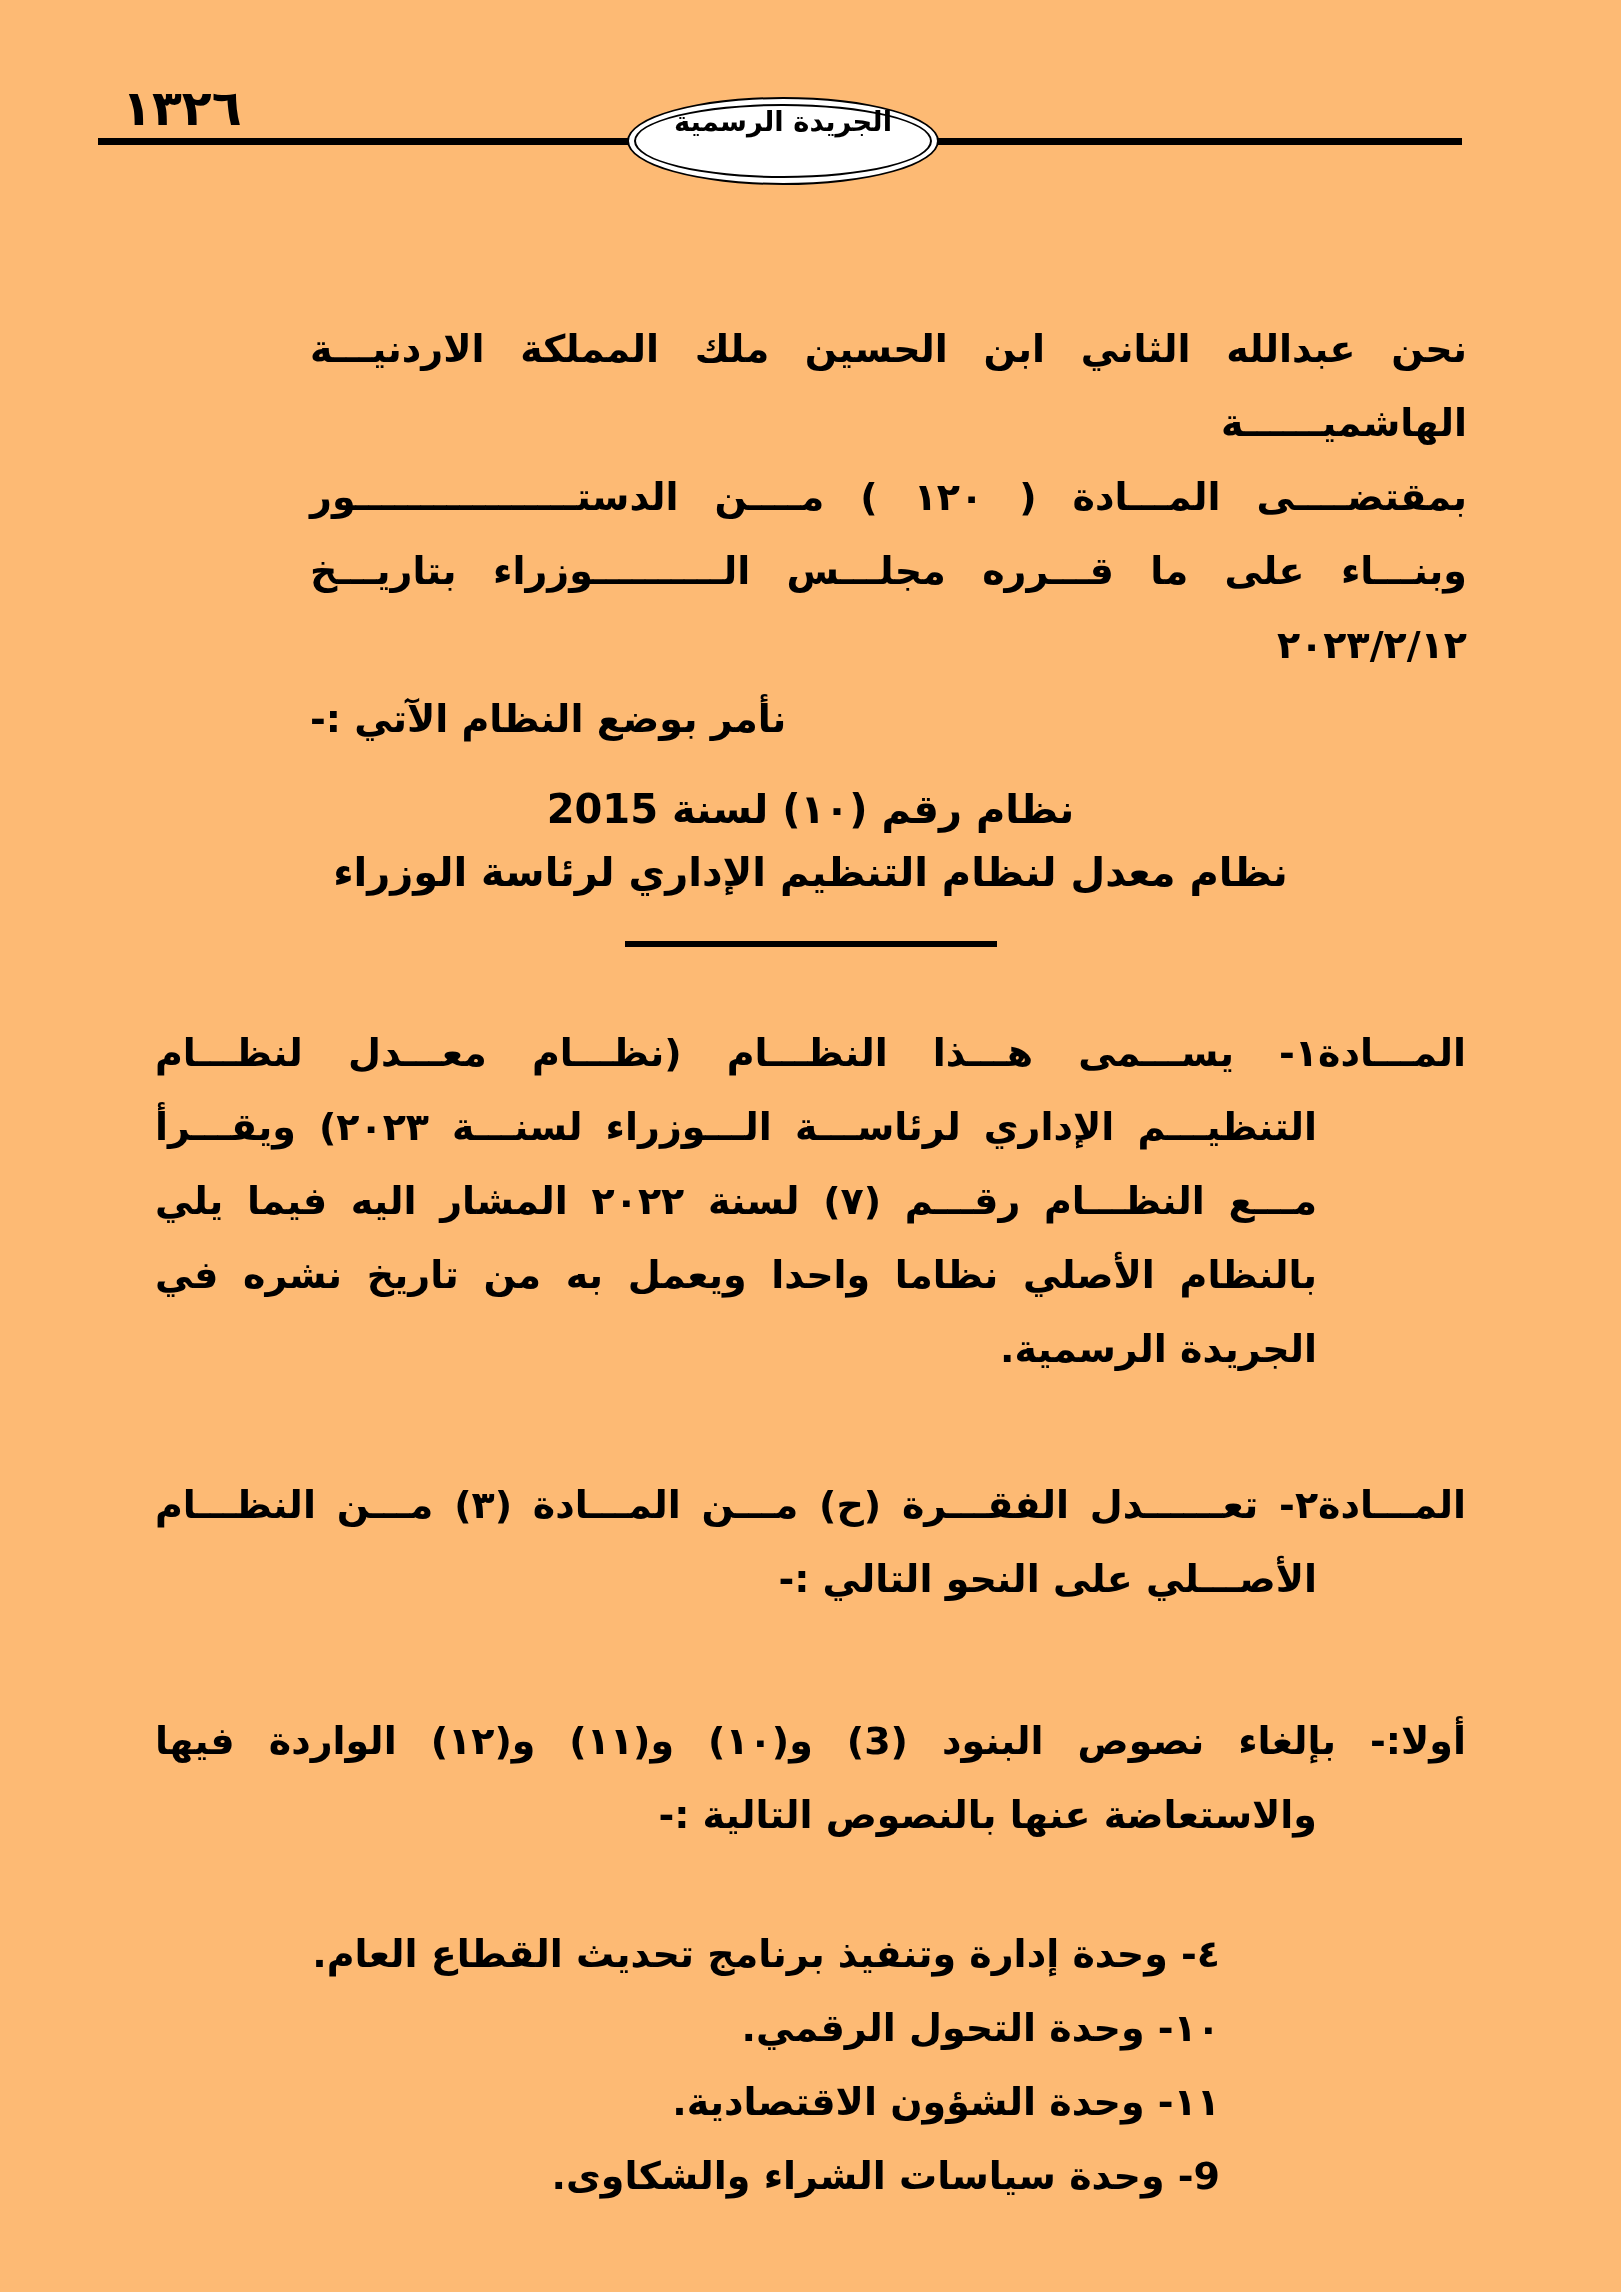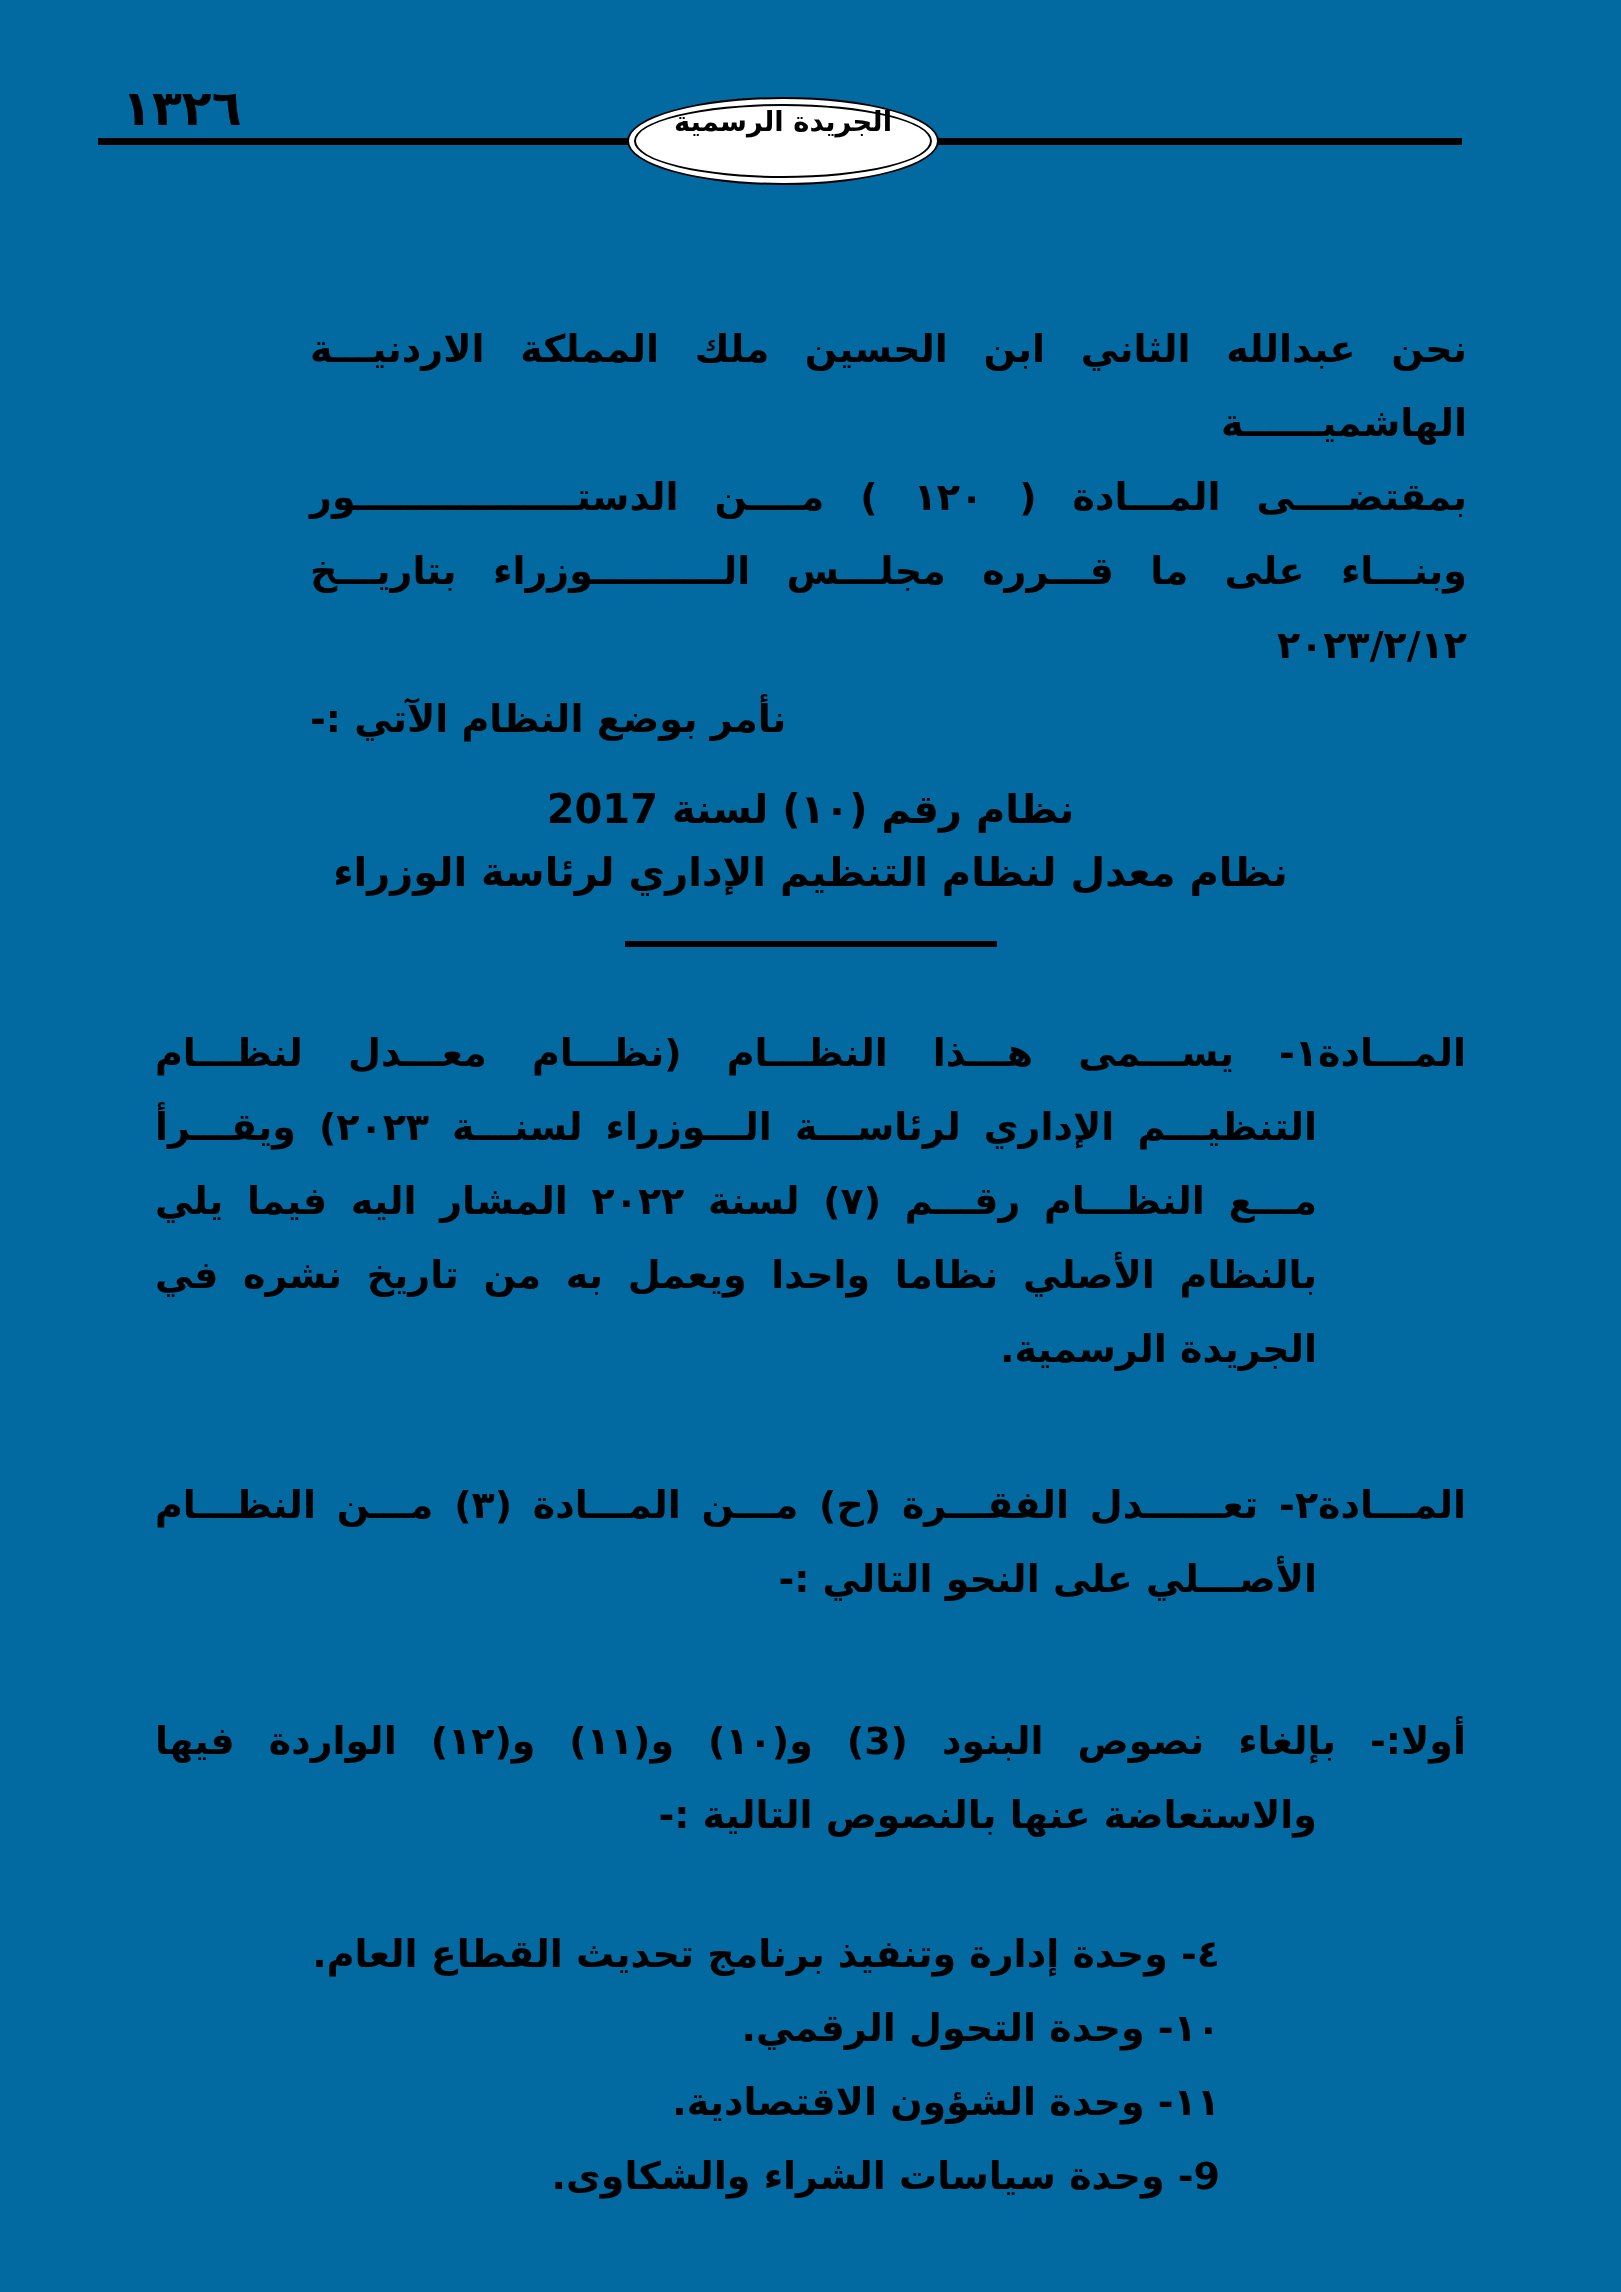--- a/index.html
+++ b/index.html
@@ -1,20 +1,20 @@
 <!DOCTYPE html>
 <html lang="ar"><head>
 <meta charset="utf-8">
 <style>
   * { box-sizing: border-box; }
   html, body { margin: 0; padding: 0; background: #ffffff; }
   .page {
     width: 1621px; height: 2293px;
     position: relative; overflow: hidden;
-    background: #0369a1; color: #000;
+    background: #fdba74; color: #000;
     font-family: "DejaVu Sans", "Liberation Sans", sans-serif;
     font-weight: 700;
   }
   
   .header { position: absolute; top: 0; left: 0; right: 0; height: 206px; }
   .page-number {
     position: absolute; top: 80px; left: 122px;
     font-size: 49px; letter-spacing: 2.9px; direction: ltr;
   }
   .rule {
@@ -73,21 +73,21 @@
   <div class="content">
 
     <div class="preamble">
       <p class="p-line stretch">نحن عبدالله الثاني ابن الحسين ملك المملكة الاردنيـــة الهاشميــــــة</p>
       <p class="p-line stretch">بمقتضــــى المـــادة ( ١٢٠ ) مــــن الدستـــــــــــــــــور</p>
       <p class="p-line stretch">وبنـــاء على ما قـــرره مجلـــس الــــــــــوزراء بتاريـــخ ٢٠٢٣/٢/١٢</p>
       <p class="p-line">نأمر بوضع النظام الآتي :-</p>
     </div>
 
     <div class="title-block">
-      <p class="title-line">نظام رقم (١٠) لسنة 2017</p>
+      <p class="title-line">نظام رقم (١٠) لسنة 2015</p>
       <p class="title-line">نظام معدل لنظام التنظيم الإداري لرئاسة الوزراء</p>
       <div class="title-rule"></div>
     </div>
 
     <p class="hang article-1"><span>المـــادة١-</span> <span>يســـمى هـــذا النظـــام (نظـــام معـــدل لنظـــام التنظيـــم الإداري لرئاســـة الـــوزراء لسنـــة ٢٠٢٣) ويقـــرأ مـــع النظـــام رقـــم (٧) لسنة ٢٠٢٢ المشار اليه فيما يلي بالنظام الأصلي نظاما واحدا ويعمل به من تاريخ نشره في الجريدة الرسمية.</span></p>
 
     <p class="hang article-2"><span>المـــادة٢-</span> <span>تعــــــدل الفقـــرة (ح) مـــن المـــادة (٣) مـــن النظـــام الأصـــلي على النحو التالي :-</span></p>
 
     <p class="hang clause-1">أولا:- بإلغاء نصوص البنود (3) و(١٠) و(١١) و(١٢) الواردة فيها والاستعاضة عنها بالنصوص التالية :-</p>
 

